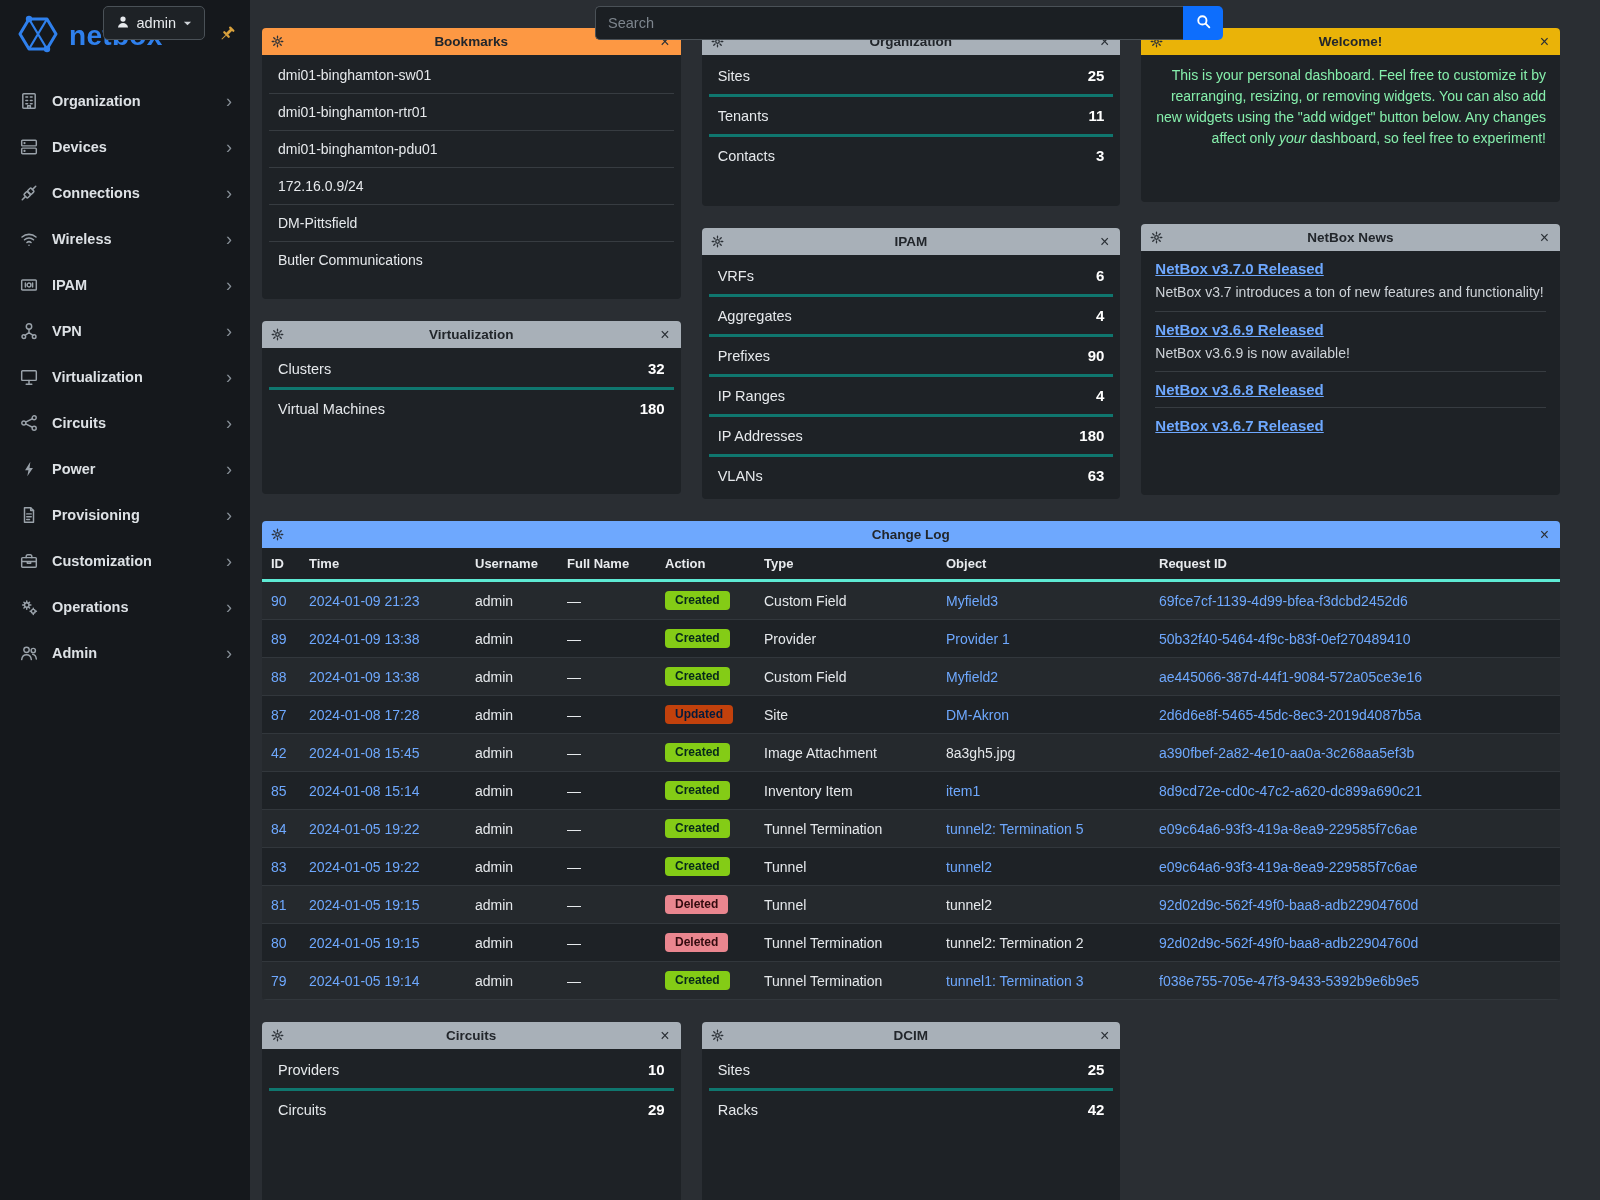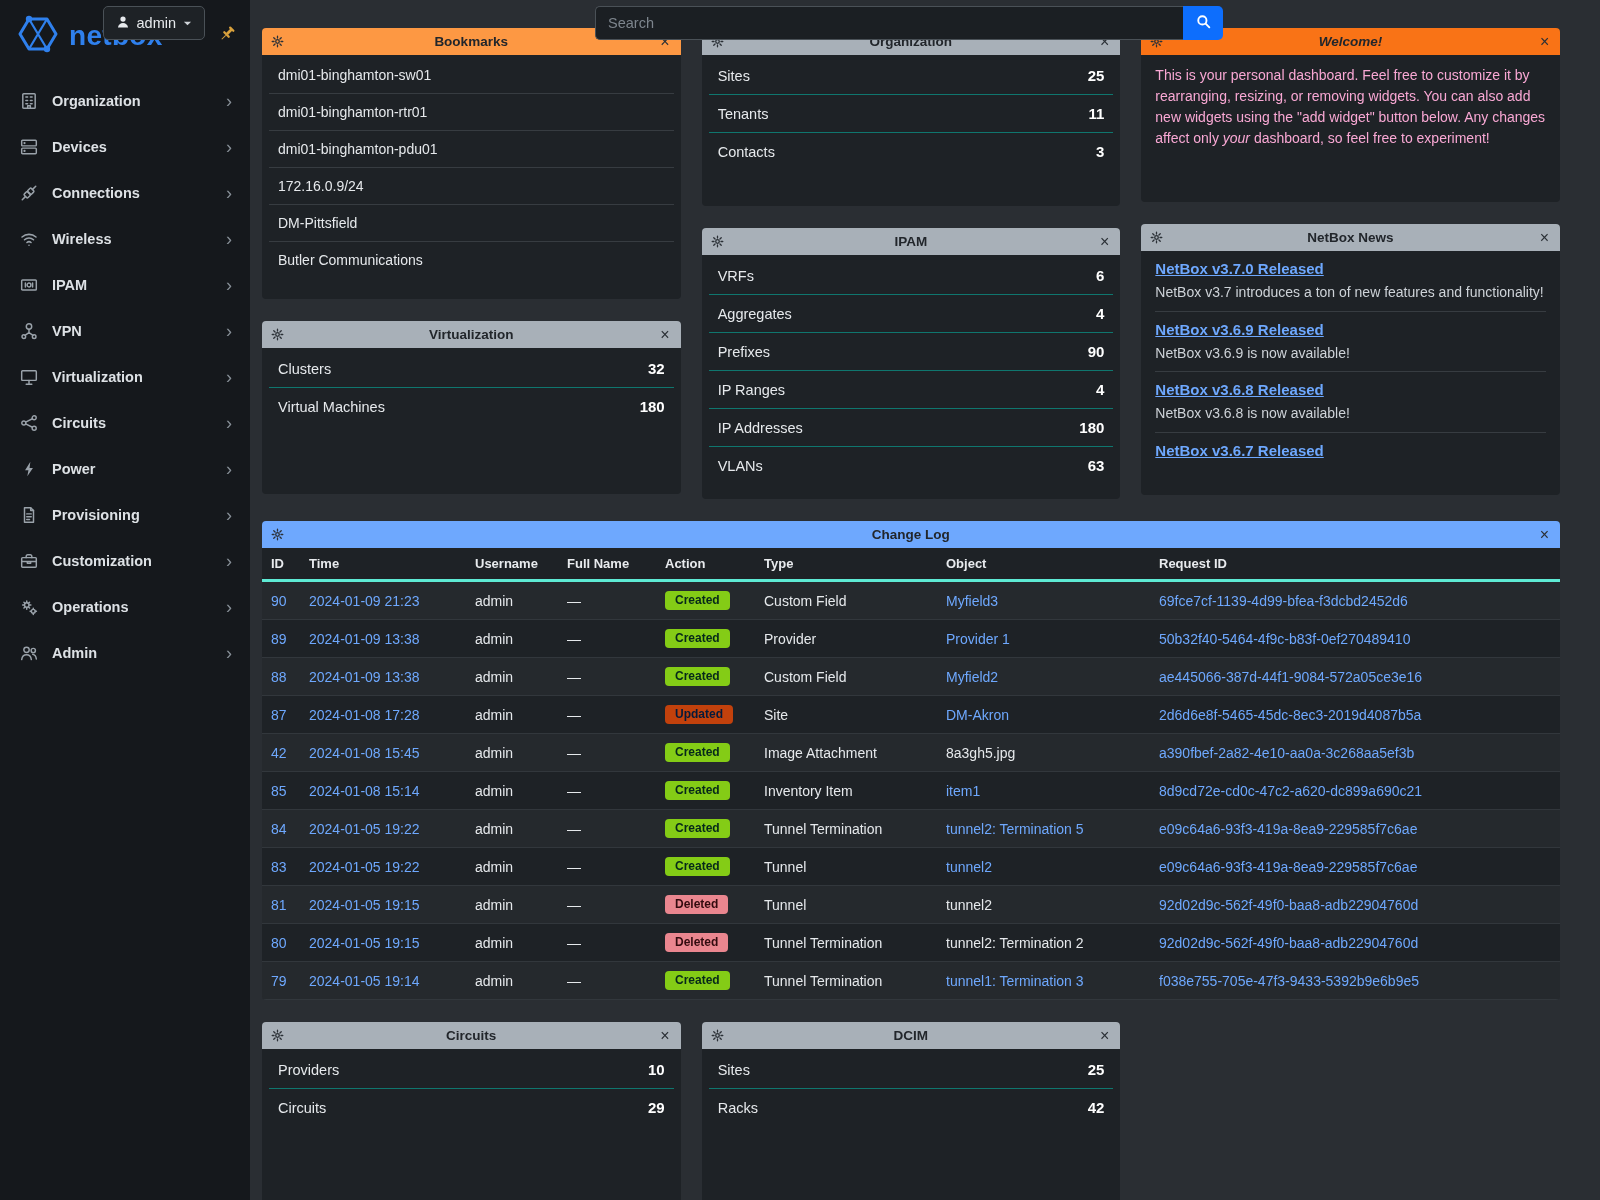--- a/index.html
+++ b/index.html
@@ -42,39 +42,39 @@
   .grid-top, .grid-bottom { display:grid; grid-template-columns:repeat(3,1fr); column-gap:21px; }
   .col { display:flex; flex-direction:column; gap:22px; min-width:0; }
 
   .card { background:#1e2226; border-radius:4px; overflow:hidden; }
   .card-header { height:27px; display:flex; align-items:center; padding:6px 9px; gap:6px; }
   .hdr-title { flex:1; text-align:center; font-size:13.5px; font-weight:bold; color:#22262b; }
   .hdr-gear { display:flex; color:#2b3036; cursor:pointer; }
   .hdr-close { color:#2b3036; font-size:16px; line-height:1; cursor:pointer; padding:0 2px; }
   .hdr-orange { background:#fd9843; }
   .hdr-gray   { background:#a8b0b8; }
-  .hdr-green  { background:#f97316;font-style:italic; }
+  .hdr-green  { background:#eab308; }
   .hdr-blue   { background:#6ea8fe; }
 
   
   .bookmark-list { list-style:none; margin:2px 7px 0 7px; }
   .bookmark-list li { padding:10px 9px; border-bottom:1px solid #373c41; font-size:14px;
                       color:#e6e9ec; cursor:pointer; }
   .bookmark-list li:last-child { border-bottom:none; }
 
   
   .stat-body { margin:2px 7px 0 7px; }
   .stat-row { display:flex; justify-content:space-between; align-items:center;
-              padding:10px 9px; border-bottom:1px solid #0f766e; cursor:pointer; }
+              padding:10px 9px; border-bottom:3px solid #0f766e; cursor:pointer; }
   .stat-row:last-child { border-bottom:none; }
   .stat-label { font-size:14.5px; color:#e6e9ec; }
   .stat-value { font-size:15px; font-weight:bold; color:#ffffff; }
 
   
-  .welcome-body { padding:10px 14px; font-size:14px; line-height:1.5; color:#f9a8d4; }
+  .welcome-body { padding:10px 14px; font-size:14px; line-height:1.5; color:#86efac;text-align:right; }
 
   
   .news-body { margin:0 14px; }
   .news-item { padding:9px 0 8px 0; border-bottom:1px solid #373c41; }
   .news-item:last-child { border-bottom:none; }
   .news-title { color:#6ea8fe; font-weight:bold; font-size:15px; text-decoration:underline; cursor:pointer; }
   .news-text { padding-top:5px; font-size:14px; color:#ced3d8; line-height:1.4; }
 
   
   .cl-card { margin-top:22px; margin-bottom:22px; }
@@ -433,21 +433,21 @@
                     <circle cx="8" cy="8" r="2.2"></circle>
                     <path d="M8 1.5v2.2M8 12.3v2.2M1.5 8h2.2M12.3 8h2.2M3.4 3.4L5 5M11 11l1.6 1.6M12.6 3.4L11 5M5 11l-1.6 1.6"></path>
                   </svg>
                 </span>
               <span class="hdr-title">NetBox News</span>
               <span class="hdr-close">×</span>
             </div>
             <div class="news-body" id="news-list">
                 <div class="news-item"><a class="news-title">NetBox v3.7.0 Released</a><div class="news-text">NetBox v3.7 introduces a ton of new features and functionality!</div></div>
                 <div class="news-item"><a class="news-title">NetBox v3.6.9 Released</a><div class="news-text">NetBox v3.6.9 is now available!</div></div>
-                <div class="news-item"><a class="news-title">NetBox v3.6.8 Released</a><div class="news-text">NetBox v3.6.8 is now available!</div></div>
+                <div class="news-item"><a class="news-title">NetBox v3.6.8 Released</a></div>
                 <div class="news-item"><a class="news-title">NetBox v3.6.7 Released</a></div>
               </div>
           </div>
         </div>
       </div>
 
       <div class="card cl-card">
         <div class="card-header hdr-blue">
           <span class="hdr-gear">
               <svg width="13" height="13" viewBox="0 0 16 16" fill="none" stroke="currentColor" stroke-width="1.6" stroke-linecap="round">

